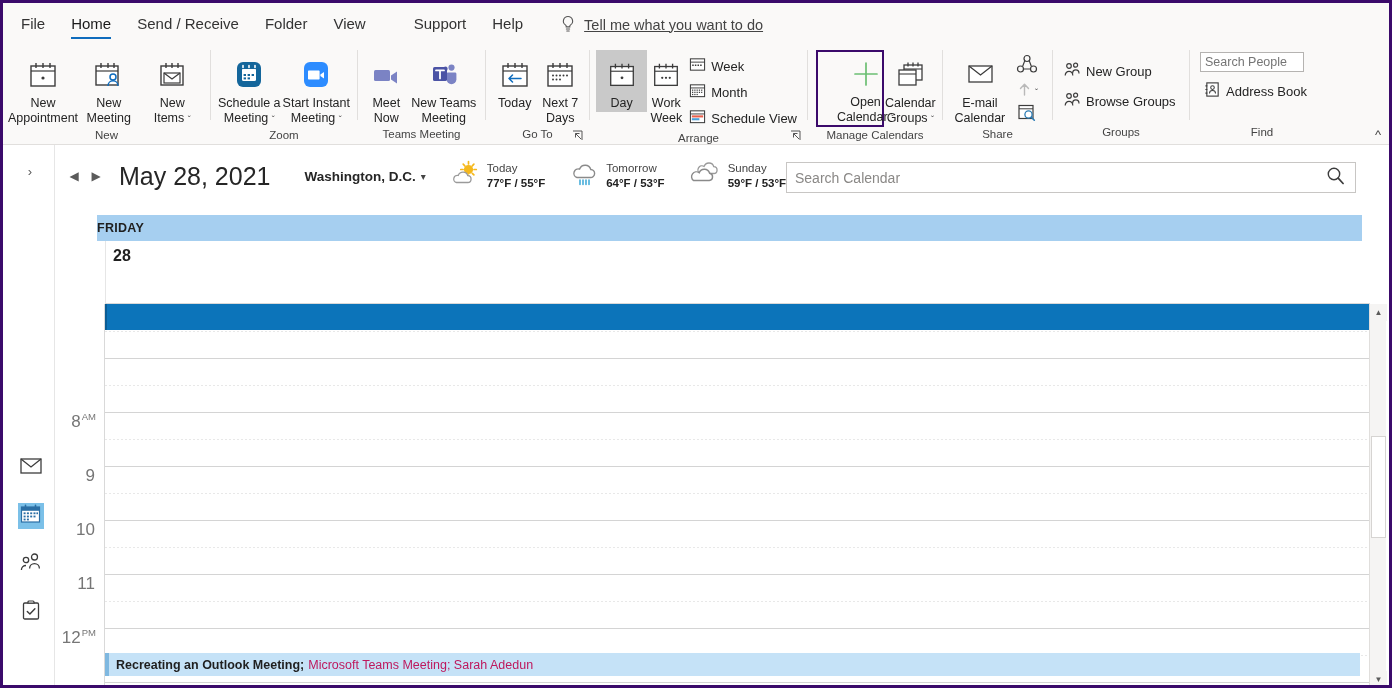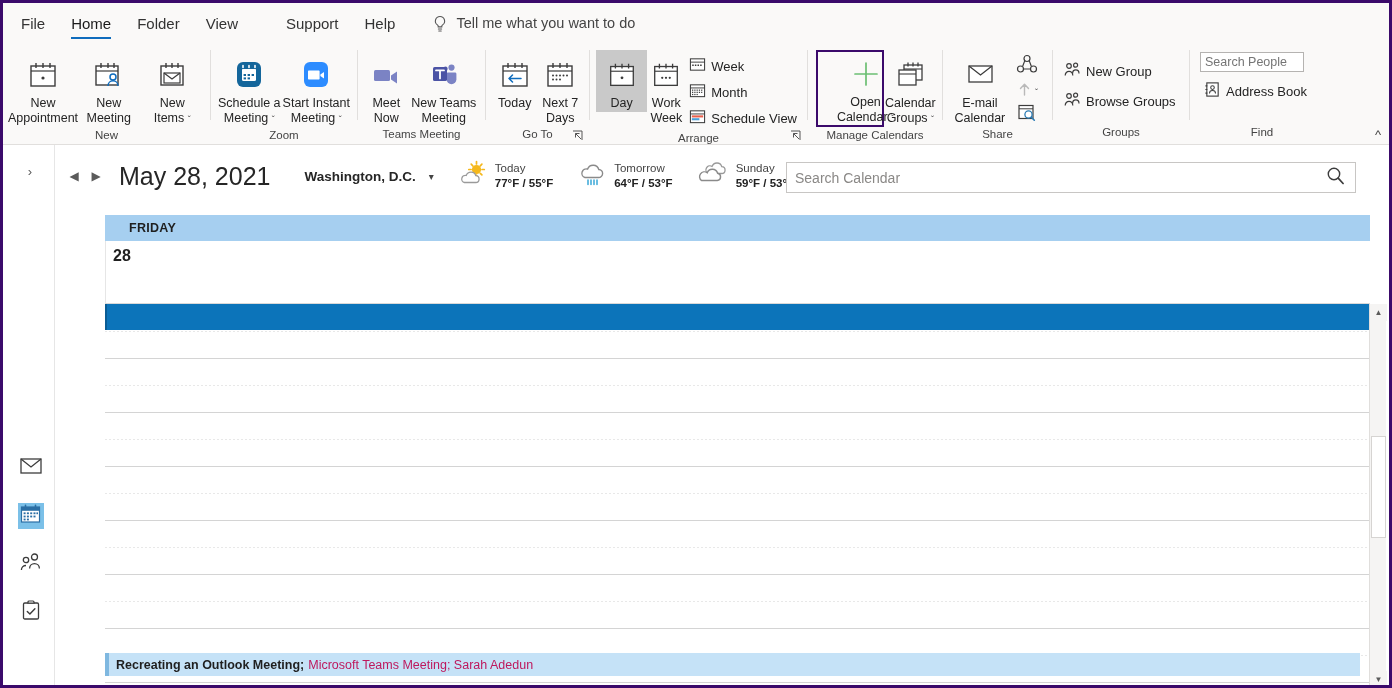--- a/index.html
+++ b/index.html
@@ -34,23 +34,23 @@
   }
   .tab.first { padding-left: 18px; }
   .tab.active { color: #1a1a1a; font-weight: 400; }
   .tab.active::after {
     content: ""; position: absolute;
     left: 13px; right: 13px; bottom: 5px;
     height: 2.5px; background: #0f6cbd;
   }
   .tab.gap { margin-left: 22px; }
   .tellme {
-    display: flex; align-items: flex-start; gap: 8px;
+    display: flex; align-items: flex-end; gap: 8px;
     margin-left: 24px;
-    font-size: 14.5px; color: #444;
+    font-size: 14.5px; color: #444; text-decoration: underline;
   }
   .bulb { width: 16px; height: 18px; position: relative; flex: none; }
   .bulb svg { display: block; }
 
   
   .ribbon {
     position: absolute; left: 0; top: 41px;
     width: 1386px; height: 101px;
     background: #faf9f8;
     border-bottom: 1px solid #e1dfdd;
@@ -133,21 +133,21 @@
   .arrowbtn {
     width: 22px; height: 24px;
     display: flex; align-items: center; justify-content: center;
     font-size: 12px; color: #5b5b5b; cursor: default;
   }
   .datetitle {
     font-size: 25px; color: #262626; font-weight: 400;
     margin-left: 12px; white-space: nowrap;
   }
   .location {
-    display: flex; align-items: center; gap: 13px;
+    display: flex; align-items: center; gap: 5px;
     margin-left: 34px;
     font-size: 13.5px; font-weight: bold; color: #262626;
     white-space: nowrap;
   }
   .location .caret { font-size: 10px; font-weight: normal; }
   .wx { display: flex; align-items: center; gap: 7px; margin-left: 24px; }
   .wx .wtext { display: flex; flex-direction: column; line-height: 15px; }
   .wx .wday { font-size: 11.5px; color: #444; }
   .wx .wtemp { font-size: 11.5px; color: #222; font-weight: bold; white-space: nowrap; }
 
@@ -182,25 +182,25 @@
   }
   .rail-icon.on { background: #7bc0e8; }
 
   
   .cal {
     position: absolute; left: 52px; top: 204px;
     width: 1334px; height: 481px;
     background: #ffffff;
   }
   .dayhdr {
-    position: absolute; left: 50px; top: 8px;
+    position: absolute; left: 42px; top: 8px;
     width: 1265px; height: 26px;
     background: #a6cff0;
     display: flex; align-items: center;
-    padding-left: 24px;
+    padding-left: 0;
     font-size: 12.5px; font-weight: bold; color: #1f1f1f;
     letter-spacing: 0.3px;
   }
   .daynum {
     position: absolute; left: 58px; top: 40px;
     font-size: 16px; font-weight: bold; color: #1f1f1f;
   }
   .allday {
     position: absolute; left: 50px; top: 34px;
     width: 1265px; height: 63px;
@@ -272,20 +272,23 @@
 <body>
 
 <div id="app">
 
   <div class="tabstrip">
     <div class="tab first">
         <span>File</span>
       </div>
     <div class="tab active">
         <span>Home</span>
+      </div>
+    <div class="tab">
+        <span>Send / Receive</span>
       </div>
     <div class="tab">
         <span>Folder</span>
       </div>
     <div class="tab">
         <span>View</span>
       </div>
     <div class="tab gap">
         <span>Support</span>
       </div>
@@ -799,20 +802,29 @@
           <path d="M12.8 12.8l5.2 5.6" stroke="#3c3c3c" stroke-width="1.8" stroke-linecap="round"></path>
         </svg>
     </span>
   </div>
 
   <div class="cal">
     <div class="allday"></div>
     <div class="dayhdr">FRIDAY</div>
     <div class="daynum">28</div>
 
+    <div class="gutter">
+      <div class="hlabel" style="top:104px"><span>8</span><sup>AM</sup></div>
+      <div class="hlabel" style="top:158px"><span>9</span><sup></sup></div>
+      <div class="hlabel" style="top:212px"><span>10</span><sup></sup></div>
+      <div class="hlabel" style="top:266px"><span>11</span><sup></sup></div>
+      <div class="hlabel" style="top:320px"><span>12</span><sup>PM</sup></div>
+      <div class="hlabel" style="top:374px"><span>1</span><sup></sup></div>
+
+    </div>
 
     <div class="grid">
       <div class="hrow" style="top:0px">
           <div class="top"></div>
           <div class="mid"></div>
         </div>
       <div class="hrow" style="top:54px">
           <div class="top"></div>
           <div class="mid"></div>
         </div>

